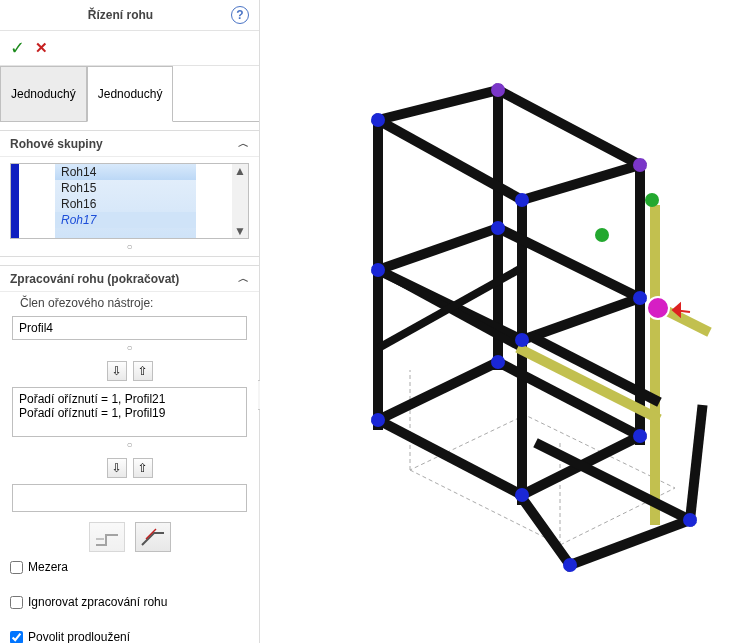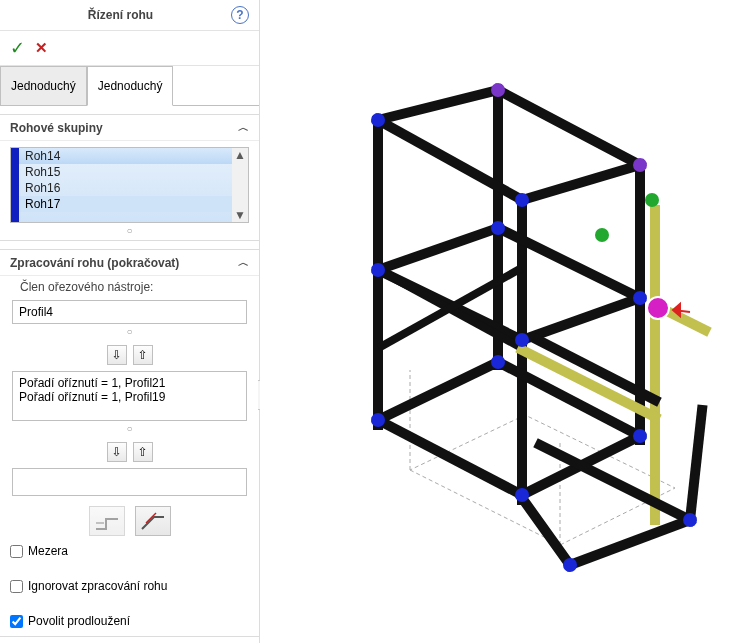--- a/index.html
+++ b/index.html
@@ -34,21 +34,21 @@
   .icon-btn { display: inline-flex; align-items: center; justify-content: center; cursor: pointer; }
   .help {
     width: 18px; height: 18px; border: 1.5px solid #4a74c5; border-radius: 50%;
     color: #4a74c5; font-weight: bold; font-size: 12px; line-height: 15px;
   }
   .confirm-row { padding: 6px 10px; border-bottom: 1px solid #e3e3e3; display: flex; gap: 10px; }
   .check { color: #1c8a1c; font-size: 18px; }
   .cross { color: #c62020; font-size: 15px; font-weight: bold; }
   .tabs { display: flex; border-bottom: 1px solid #bfbfbf; }
   .tab {
-    padding: 12px 10px;
+    padding: 20px 10px;
     border: 1px solid #c0c0c0;
     background: #ececec;
     cursor: pointer;
     font-size: 12px;
     margin-bottom: -1px;
   }
   .tab.active { background: #ffffff; border-bottom: 1px solid #fff; }
   .section {
     border-top: 1px solid #dcdcdc;
     border-bottom: 1px solid #dcdcdc;
@@ -63,26 +63,27 @@
     background: #ffffff;
     cursor: pointer;
     border-bottom: 1px solid #ececec;
   }
   .section-header .title { flex: 1; }
   .chev { font-size: 11px; color: #555; }
   .listbox-wrap {
     display: flex; position: relative;
     border: 1px solid #bfbfbf; margin: 6px 10px 2px 10px;
     height: 76px;
+    gap: 36px;
   }
   .color-strip { width: 8px; background: #1020c0; }
   .listbox { flex: 1; overflow: hidden; background: linear-gradient(#e6f0fb, #cfe3f8); }
   .listbox .item { padding: 1px 6px; font-size: 12px; color: #222; }
   .listbox .item.selected { background: linear-gradient(#d8e9fb, #bcd8f6); }
-  .listbox .item.last { color: #000000; background: #cfe3f8; }
+  .listbox .item.last { color: #1d4ed8; background: #cfe3f8; font-style: italic; }
   .scroll { width: 16px; background: #f1f1f1; display: flex; flex-direction: column; justify-content: space-between; align-items: center; }
   .scroll .sbtn { width: 16px; height: 14px; display:flex;align-items:center;justify-content:center; color:#5b5b5b; cursor:pointer; }
   .section-dot { text-align:center; color:#9a9a9a; font-size:10px; padding-bottom:4px;}
   .label { padding: 4px 20px; color: #444; }
   .field-box {
     margin: 2px 12px; border: 1px solid #bfbfbf; padding: 4px 6px; min-height: 22px;
     background: #fff;
   }
   .arrows { display: flex; gap: 6px; justify-content: center; padding: 4px; }
   .small-arrow {

